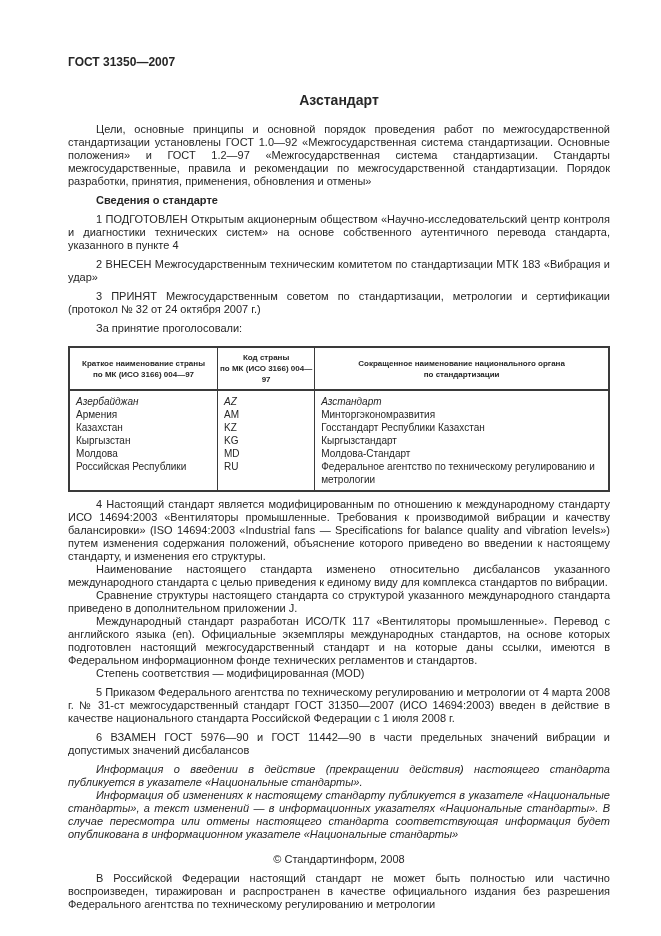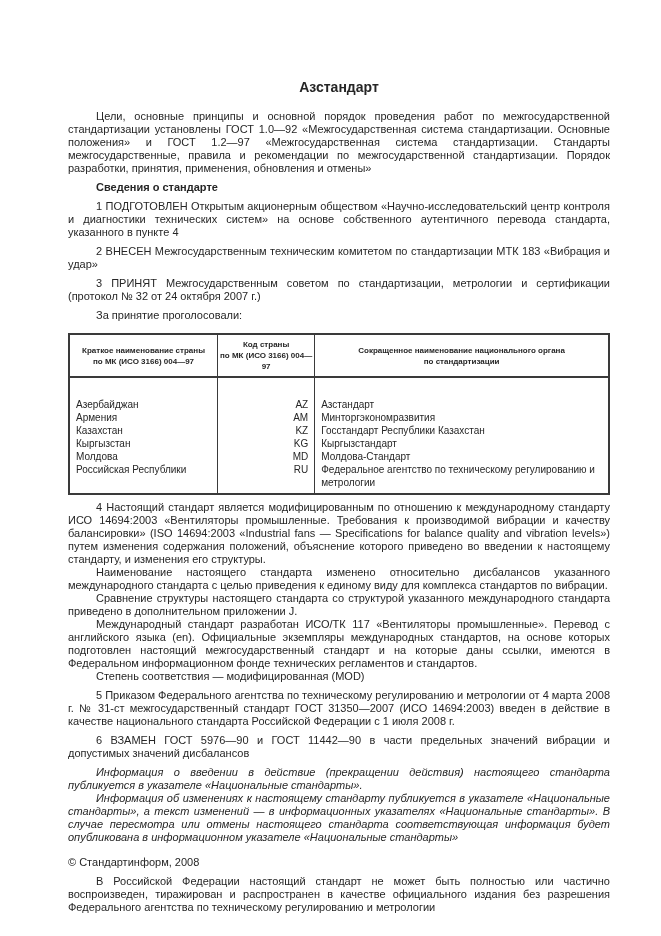--- a/index.html
+++ b/index.html
@@ -53,35 +53,36 @@
     white-space: pre-line;
   }
   .vote-table td {
     border-left: 1.5px solid #3a3a3a;
     border-right: 1.5px solid #3a3a3a;
     font-size: 10px;
     line-height: 13px;
     padding: 0 6px;
     vertical-align: top;
   }
-  .vote-table td.c1 { text-align: right; }
-  .vote-table tbody tr:first-child td { padding-top: 20px; }
+  .vote-table td.c1 { text-align: left; }
+  .vote-table tbody tr:first-child td { padding-top: 4px; font-style: italic; }
   .vote-table tbody tr:last-child td { padding-bottom: 4px; }
   .w1 { width: 27.5%; }
   .w2 { width: 18%; }
   .copyright {
     margin: 12px 0 0 0;
-    text-align: left;
+    text-align: center;
   }
 </style>
 </head>
 <body>
 
 <div class="page">
 
+  <p class="doc-number">ГОСТ 31350—2007</p>
 
   <h1 class="title">Азстандарт</h1>
 
   <p class="para">Цели, основные принципы и основной порядок проведения работ по межгосударственной стандартизации установлены ГОСТ 1.0—92 «Межгосударственная система стандартизации. Основные положения» и ГОСТ 1.2—97 «Межгосударственная система стандартизации. Стандарты межгосударственные, правила и рекомендации по межгосударственной стандартизации. Порядок разработки, принятия, применения, обновления и отмены»</p>
 
   <p class="para bold sp">Сведения о стандарте</p>
 
   <p class="para sp">1  ПОДГОТОВЛЕН Открытым акционерным обществом «Научно-исследовательский центр контроля и диагностики технических систем» на основе собственного аутентичного перевода стандарта, указанного в пункте 4</p>
   <p class="para sp">2  ВНЕСЕН Межгосударственным техническим комитетом по стандартизации МТК 183 «Вибрация и удар»</p>
   <p class="para sp">3  ПРИНЯТ Межгосударственным советом по стандартизации, метрологии и сертификации (протокол № 32 от 24 октября 2007 г.)</p>

